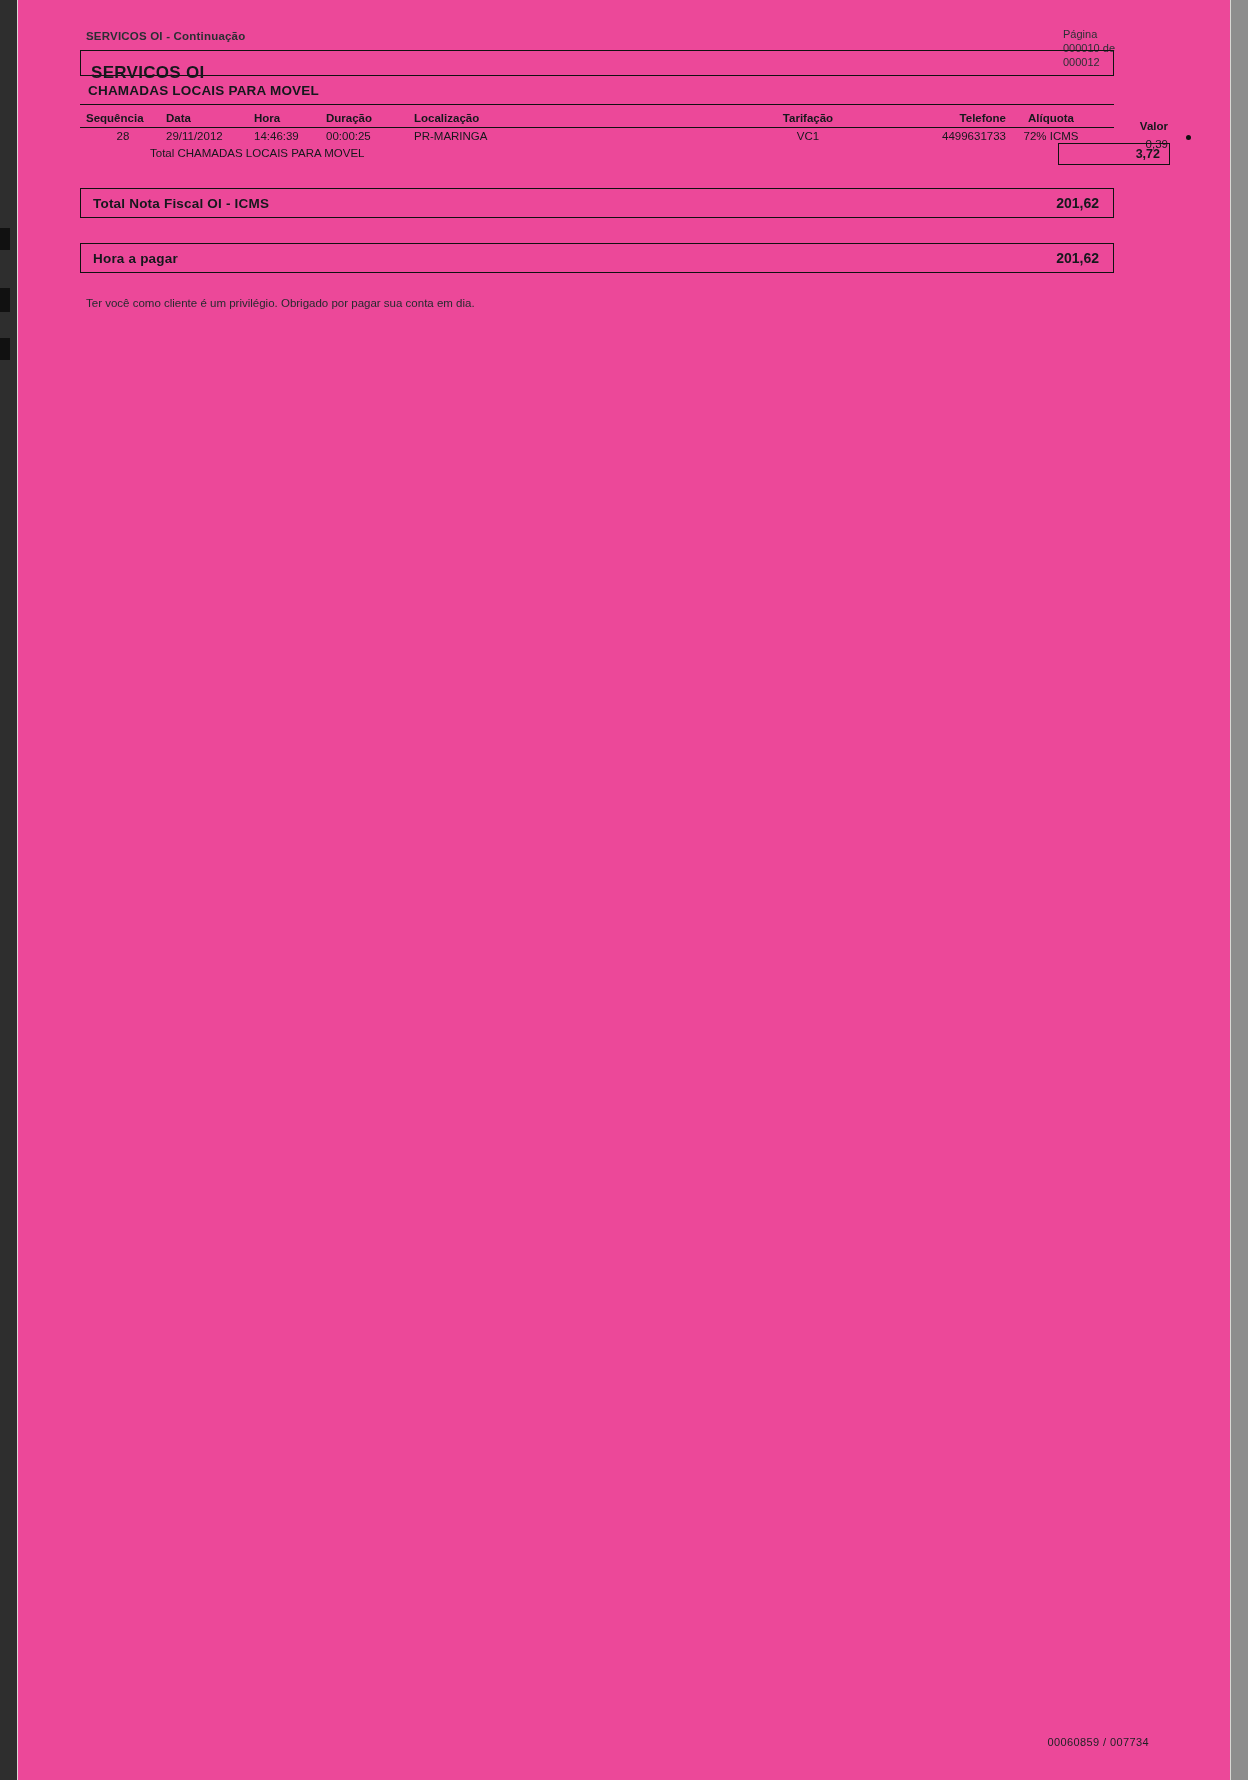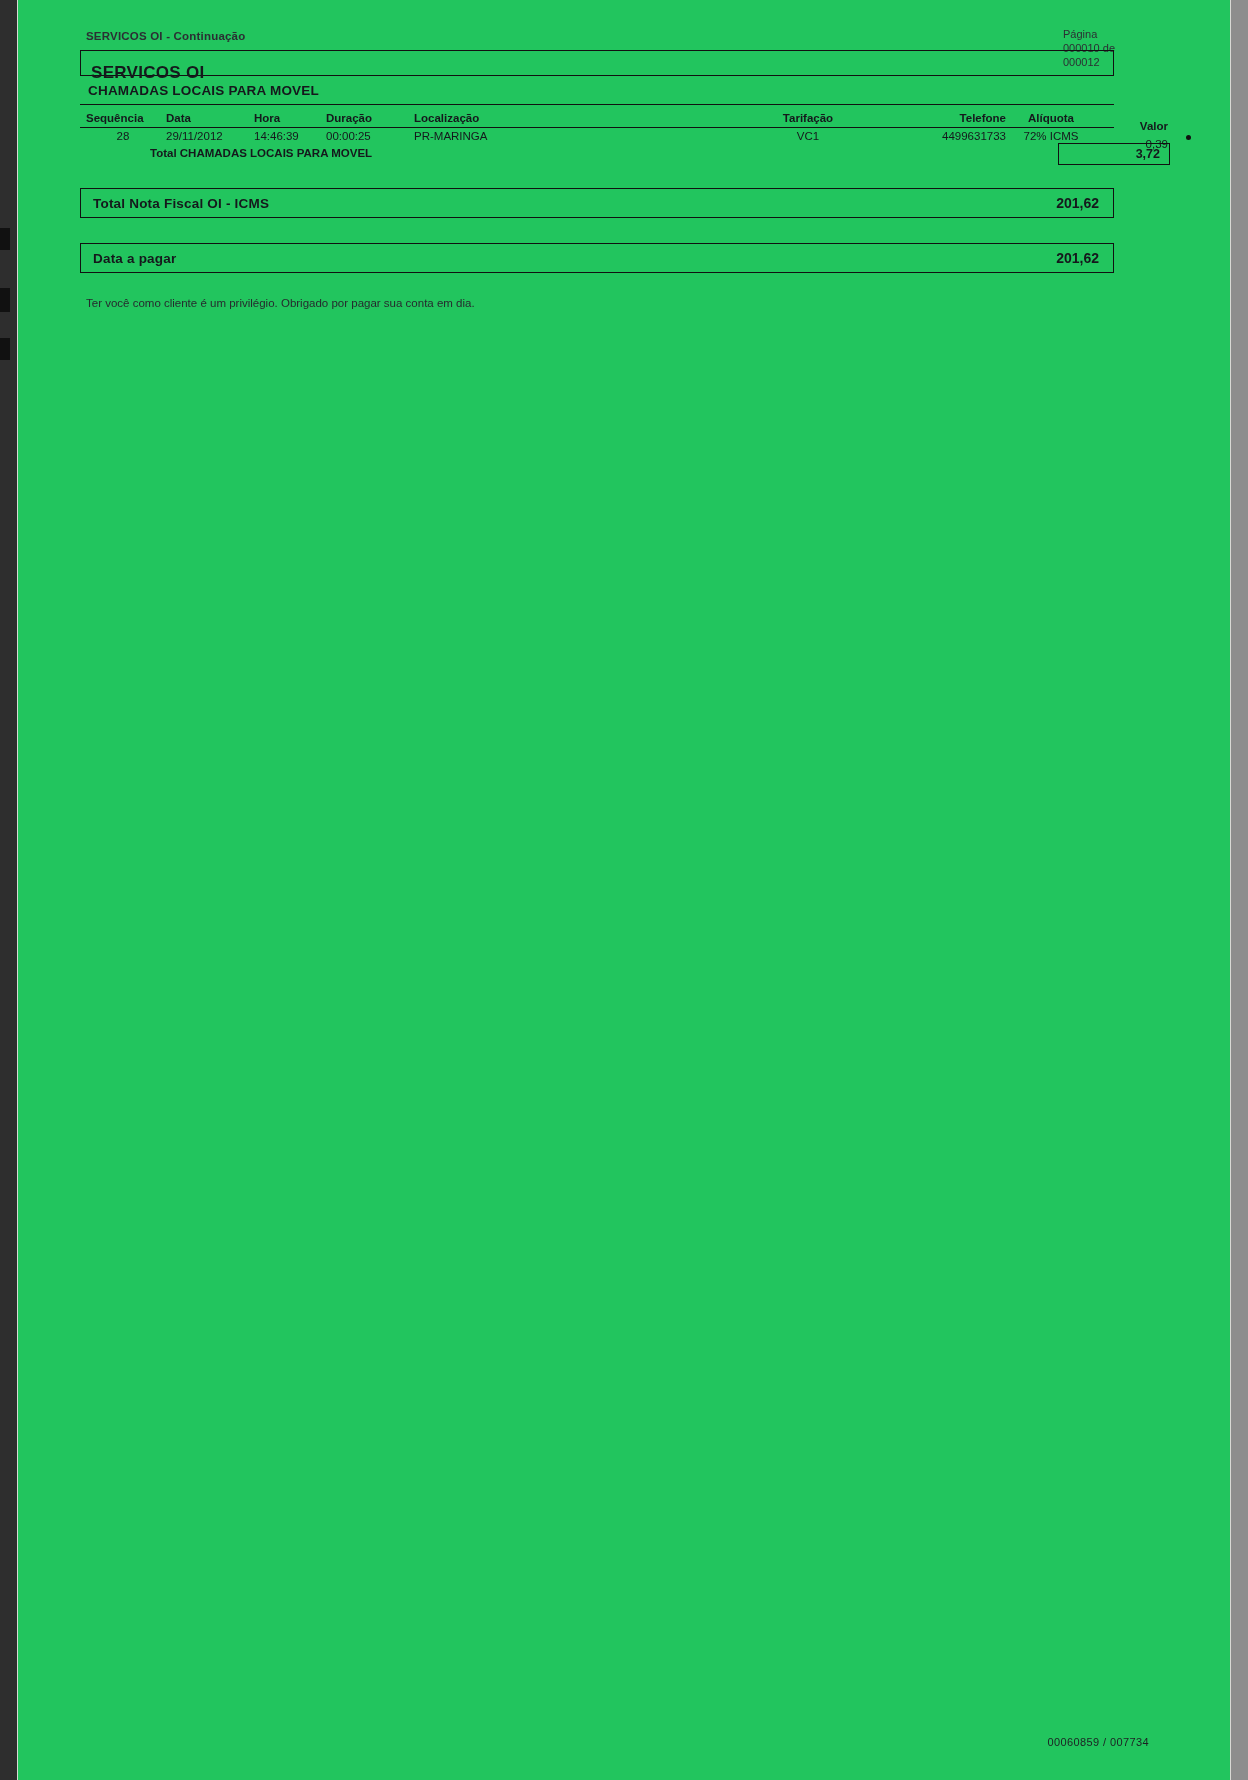--- a/index.html
+++ b/index.html
@@ -13,21 +13,21 @@
     position: relative;
     font-family: "Liberation Sans", sans-serif;
     overflow: hidden;
   }
   .page {
     position: absolute;
     left: 18px;
     top: 0;
     width: 1212px;
     height: 1780px;
-    background: #22c55e;
+    background: #ec4899;
     box-shadow: 0 0 0 1px #d8d8d4;
   }
   
   .scan-edge-left {
     position: absolute;
     left: 0;
     top: 0;
     width: 18px;
     height: 1780px;
     background: #2e2e2e;
@@ -127,21 +127,21 @@
   .c-tar   { left: 700px; width: 100px; text-align: center; }
   .c-tel   { left: 838px; width: 110px; text-align: right; }
   .c-aliq  { left: 948px; width: 90px; text-align: center; }
   .c-val   { left: 1036px; width: 74px; text-align: right; margin-top: 8px; }
 
   .total-row {
     position: absolute;
     left: 92px;
     top: 147px;
     font-size: 11.5px;
-    font-weight: bold;
+    font-weight: normal;
   }
   .valor-underline {
     position: absolute;
     left: 1030px;
     top: 143px;
     width: 82px;
     height: 1.2px;
     background: #111;
   }
   .total-box {
@@ -281,21 +281,21 @@
       </div>
       <div class="dot"></div>
     </div>
 
     <div class="sum-box sum-1">
       <span class="lbl">Total Nota Fiscal  OI - ICMS</span>
       <span class="val">201,62</span>
     </div>
 
     <div class="sum-box sum-2">
-      <span class="lbl">Data a pagar</span>
+      <span class="lbl">Hora a pagar</span>
       <span class="val">201,62</span>
     </div>
 
     <div class="thanks">Ter você como cliente é um privilégio. Obrigado por pagar sua conta em dia.</div>
     <div class="ghost"></div>
 
     <div class="footer-code">00060859 / 007734</div>
   </div>
 </div>
 

